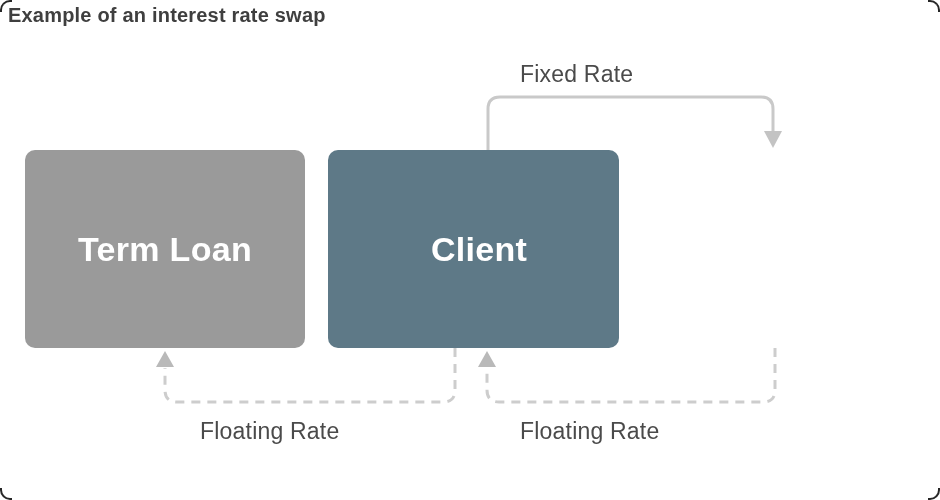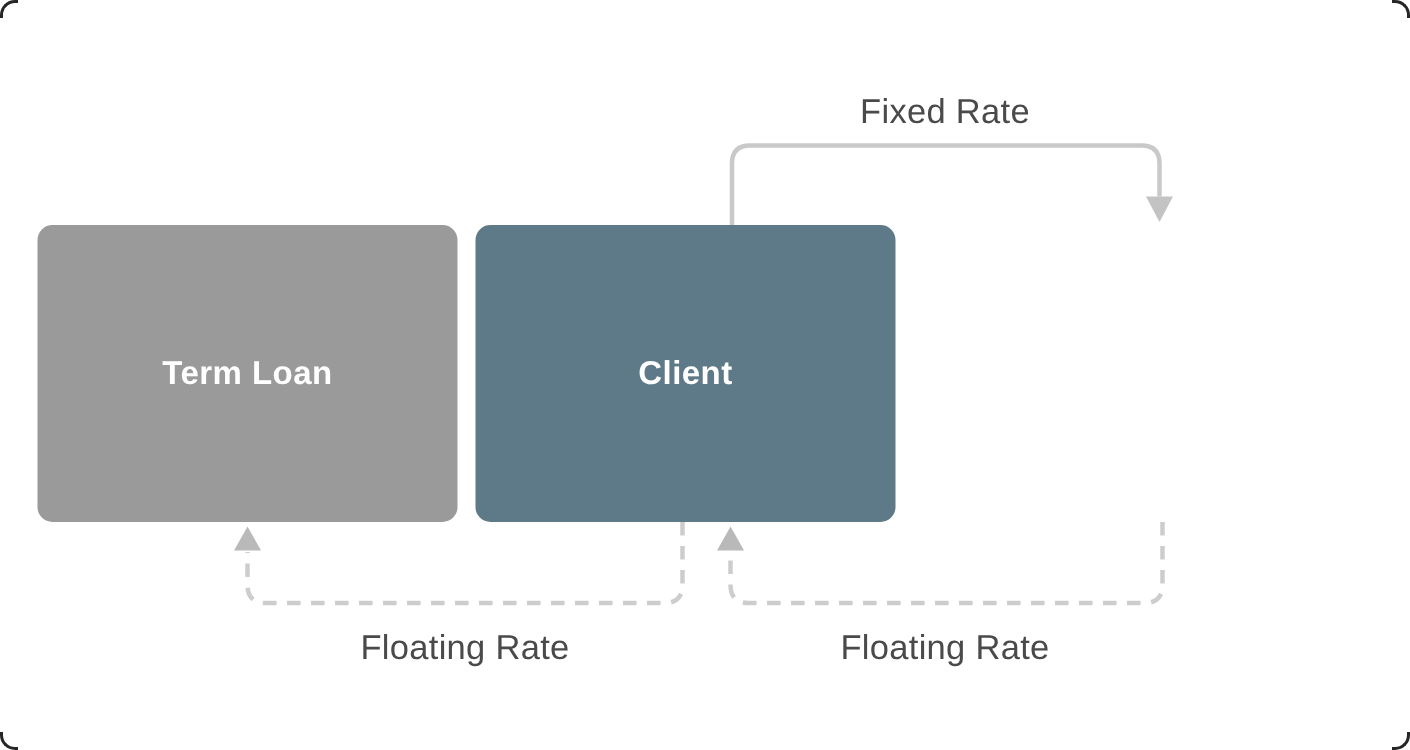--- a/index.html
+++ b/index.html
@@ -37,31 +37,30 @@
     top: 150px;
     width: 280px;
     height: 198px;
     border-radius: 10px;
     display: flex;
     align-items: center;
     justify-content: center;
   }
   .box span {
     color: #ffffff;
-    font-size: 22px;
+    font-size: 34px;
     font-weight: bold;
     letter-spacing: 0.3px;
   }
   .box-term-loan { left: 25px;  background: #9a9a9a; }
-  .box-client    { left: 317px; background: #5e7987; }
+  .box-client    { left: 328px; background: #5e7987; padding-left: 11px; }
   .box-ocbc      { left: 636px; width: 279px; background: #b4c1c9; }
   .arrow-label {
     position: absolute;
     width: 220px;
-    text-align: center;
     font-size: 23px;
     color: #4a4a4a;
     letter-spacing: 0.2px;
   }
   .label-fixed-rate          { left: 520px; top: 61px; }
   .label-floating-rate-left  { left: 200px; top: 418px; }
   .label-floating-rate-right { left: 520px; top: 418px; }
   .corner {
     position: absolute;
     width: 10px;
@@ -71,20 +70,21 @@
   .corner-tl { left: 0; top: 0; border-left-width: 2px; border-top-width: 2px; border-top-left-radius: 10px; }
   .corner-tr { right: 0; top: 0; border-right-width: 2px; border-top-width: 2px; border-top-right-radius: 10px; }
   .corner-bl { left: 0; bottom: 0; border-left-width: 2px; border-bottom-width: 2px; border-bottom-left-radius: 10px; }
   .corner-br { right: 0; bottom: 0; border-right-width: 2px; border-bottom-width: 2px; border-bottom-right-radius: 10px; }
 </style>
 </head>
 <body>
 
 <div class="frame">
 
+  <h1 class="diagram-title">Example of an interest rate swap</h1>
 
   <svg class="arrows-layer" viewBox="0 0 940 500" xmlns="http://www.w3.org/2000/svg">
 
     <path d="M 488 150 L 488 109 Q 488 97 500 97 L 761 97 Q 773 97 773 109 L 773 131" fill="none" stroke="#c9c9c9" stroke-width="3"></path>
     <polygon points="764,131 782,131 773,148" fill="#c3c3c3"></polygon>
 
     <path d="M 455 348 L 455 390 Q 455 402 443 402 L 177 402 Q 165 402 165 390 L 165 368" fill="none" stroke="#cdcdcd" stroke-width="3" stroke-dasharray="9 7"></path>
     <polygon points="156,367 174,367 165,351" fill="#b9b9b9"></polygon>
 
     <path d="M 775 348 L 775 390 Q 775 402 763 402 L 499 402 Q 487 402 487 390 L 487 368" fill="none" stroke="#cdcdcd" stroke-width="3" stroke-dasharray="9 7"></path>

